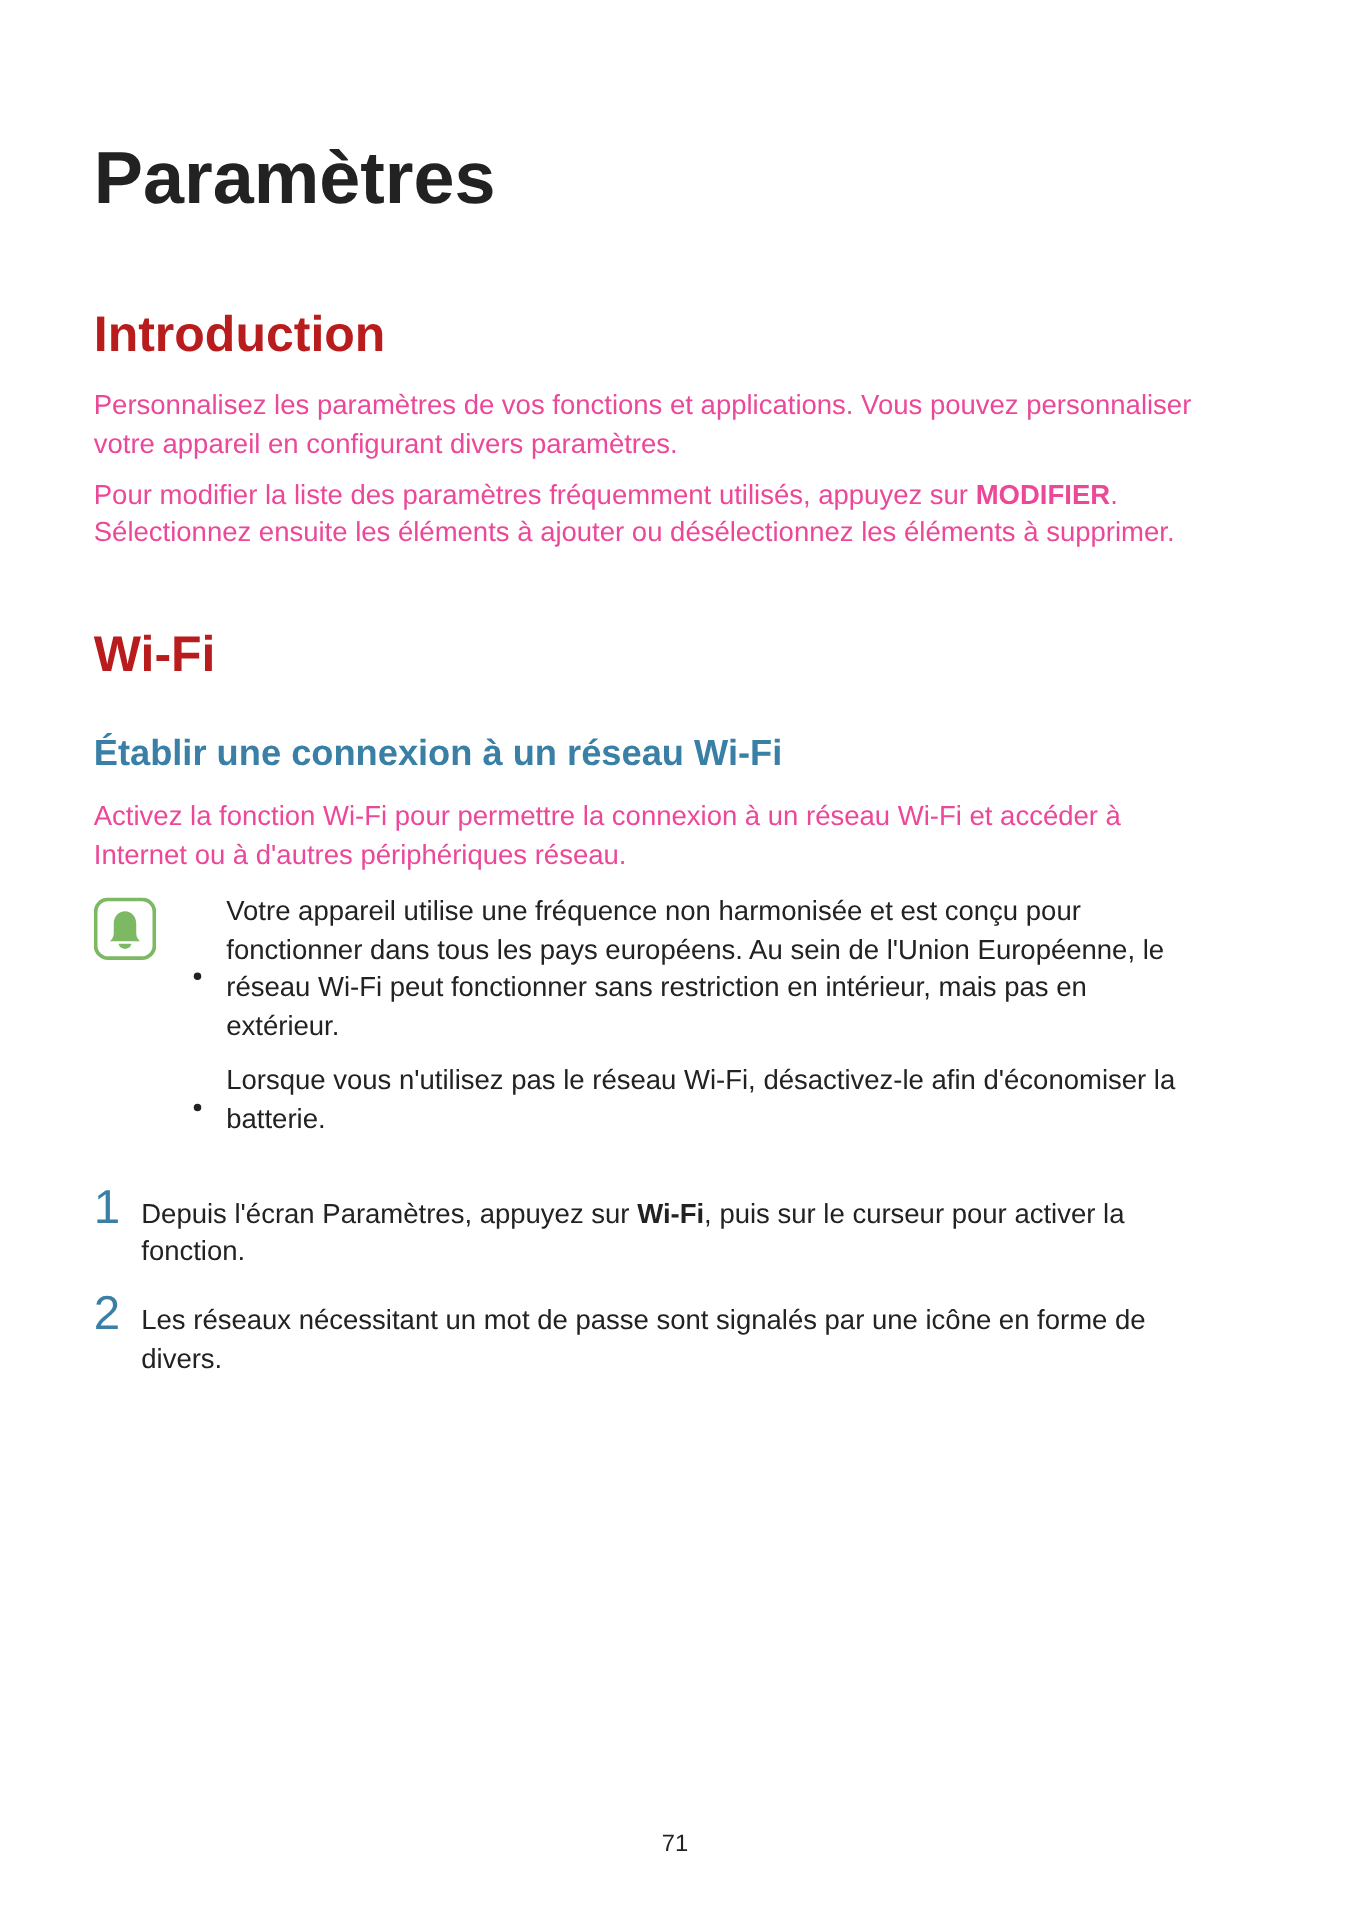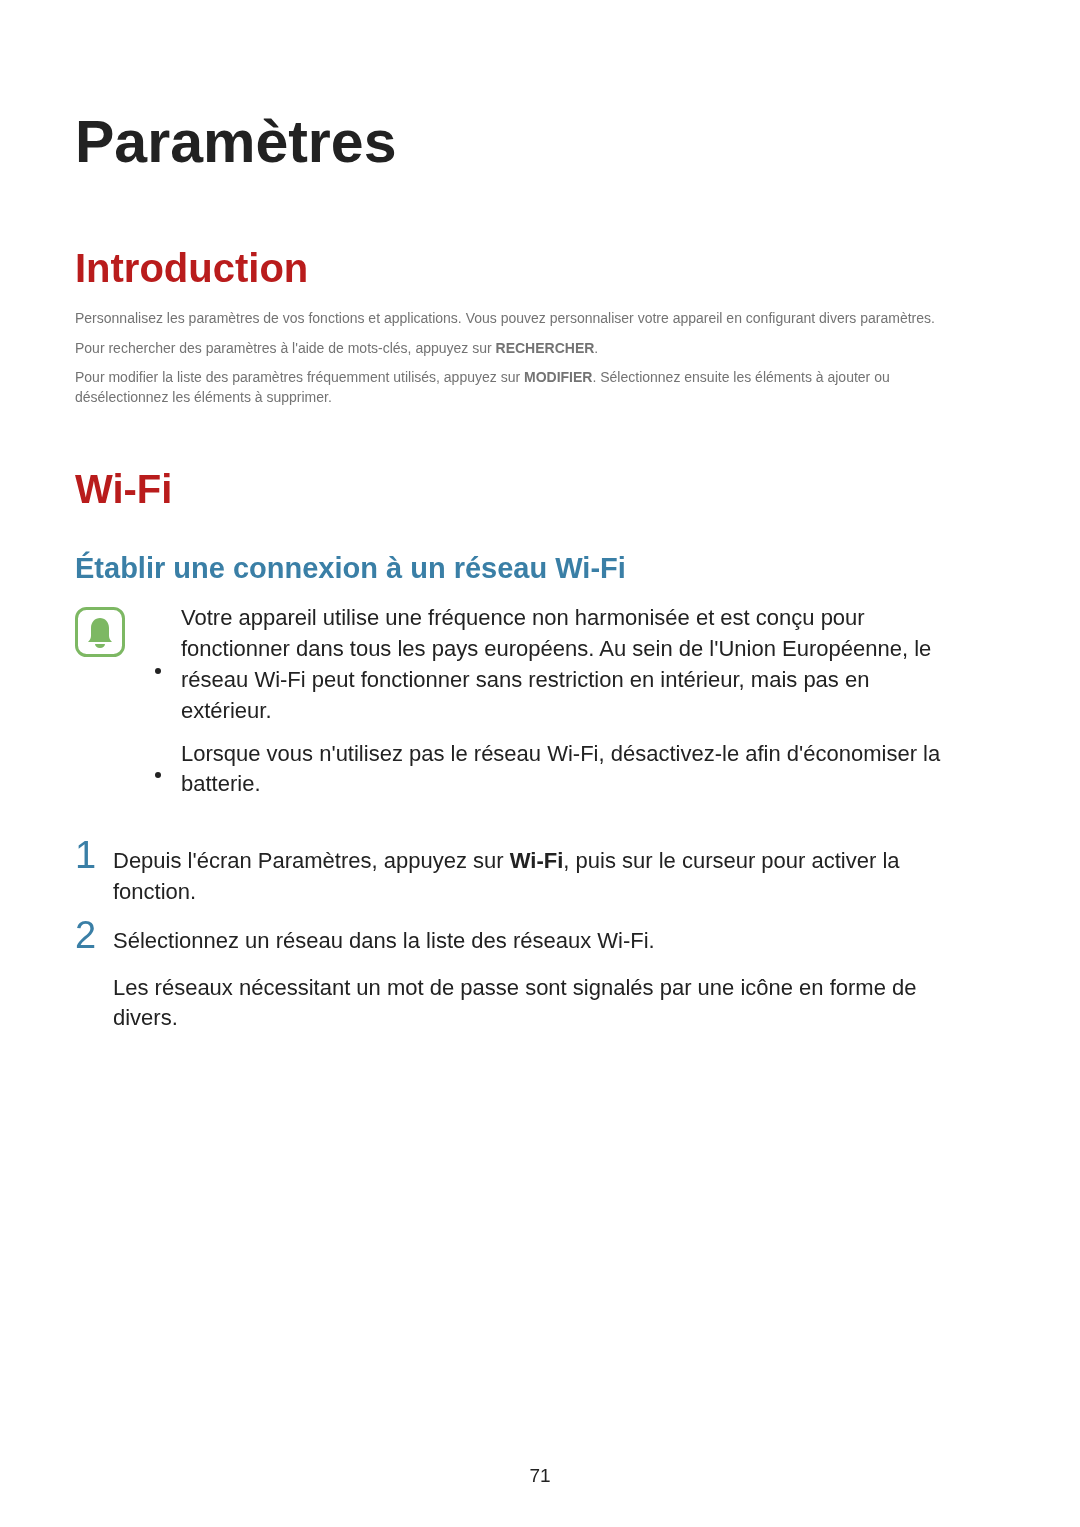--- a/index.html
+++ b/index.html
@@ -35,23 +35,23 @@
       margin-top: 60px;
     }
     h3 {
       font-size: 29px;
       font-weight: bold;
       color: #3a7fa6;
       margin-top: 40px;
       margin-bottom: 18px;
     }
     p {
-      font-size: 14px;
+      font-size: 22px;
       line-height: 1.4;
-      color: #737373;
+      color: #ec4899;
       margin-bottom: 10px;
     }
     .bold {
       font-weight: bold;
     }
     .note-box {
       display: flex;
       align-items: flex-start;
       margin-top: 14px;
       margin-bottom: 24px;
@@ -125,32 +125,30 @@
 <body>
 
 <div class="page">
   <h1>Paramètres</h1>
 
   <h2>Introduction</h2>
 
   <p>Personnalisez les paramètres de vos fonctions et applications. Vous pouvez personnaliser votre appareil en configurant divers paramètres.</p>
 
 
-  <p>
-    <span>Pour rechercher des paramètres à l'aide de mots-clés, appuyez sur </span><span class="bold">RECHERCHER</span><span>.</span>
-  </p>
 
   <p>
     <span>Pour modifier la liste des paramètres fréquemment utilisés, appuyez sur </span><span class="bold">MODIFIER</span><span>. Sélectionnez ensuite les éléments à ajouter ou désélectionnez les éléments à supprimer.</span>
   </p>
 
   <h2 class="wifi">Wi-Fi</h2>
 
   <h3>Établir une connexion à un réseau Wi-Fi</h3>
 
+  <p>Activez la fonction Wi-Fi pour permettre la connexion à un réseau Wi-Fi et accéder à Internet ou à d'autres périphériques réseau.</p>
 
   <div class="note-box">
     <div class="note-icon">
       <svg viewBox="0 0 50 50" width="50" height="50">
         <rect x="1.5" y="1.5" width="47" height="47" rx="10" ry="10" fill="none" stroke="#7db863" stroke-width="3"></rect>
         <path d="M25 11 C20 11 16 15 16 21 L16 29 C16 32 14 34 13 35 L37 35 C36 34 34 32 34 29 L34 21 C34 15 30 11 25 11 Z" fill="#7db863"></path>
         <path d="M20 37 C20 39 22 41 25 41 C28 41 30 39 30 37 Z" fill="#7db863"></path>
       </svg>
     </div>
     <div class="note-content">
@@ -170,20 +168,19 @@
     <div class="step-body">
       <div class="step-text">
         <span>Depuis l'écran Paramètres, appuyez sur </span><span class="bold">Wi-Fi</span><span>, puis sur le curseur pour activer la fonction.</span>
       </div>
     </div>
   </div>
 
   <div class="step-item">
     <div class="step-num">2</div>
     <div class="step-body">
-      <div class="step-text">Sélectionnez un réseau dans la liste des réseaux Wi-Fi.</div>
       <div class="step-sub">Les réseaux nécessitant un mot de passe sont signalés par une icône en forme de divers.</div>
     </div>
   </div>
 
 </div>
 
 <div class="page-number">71</div>
 
 </body></html>

